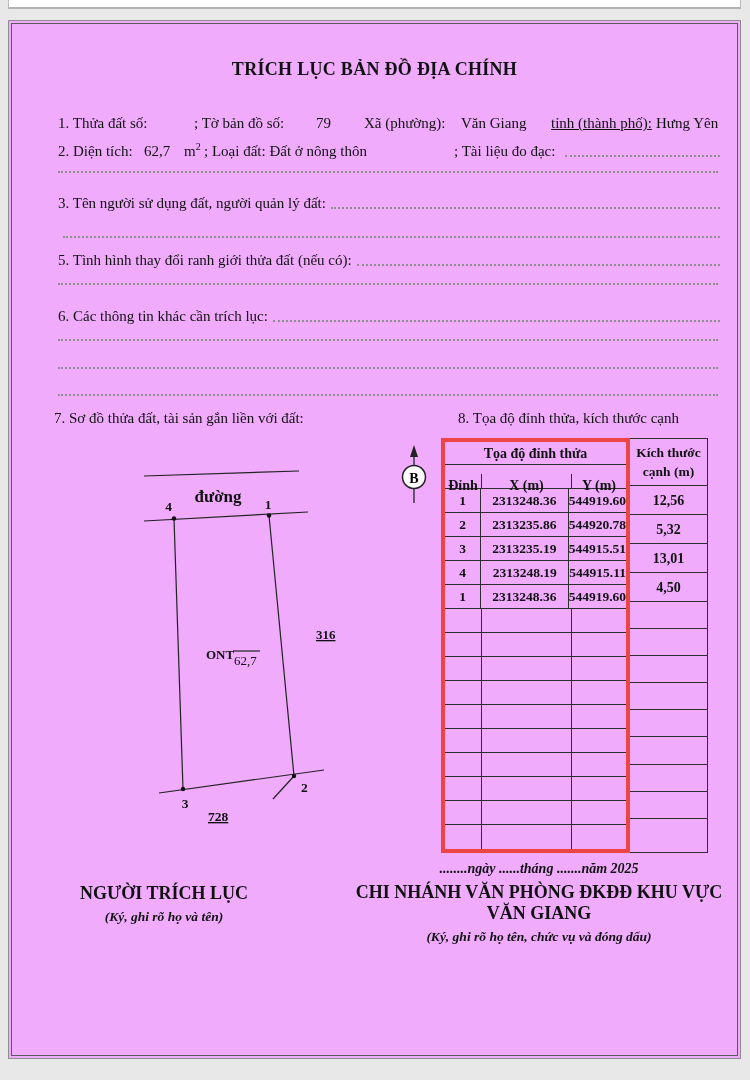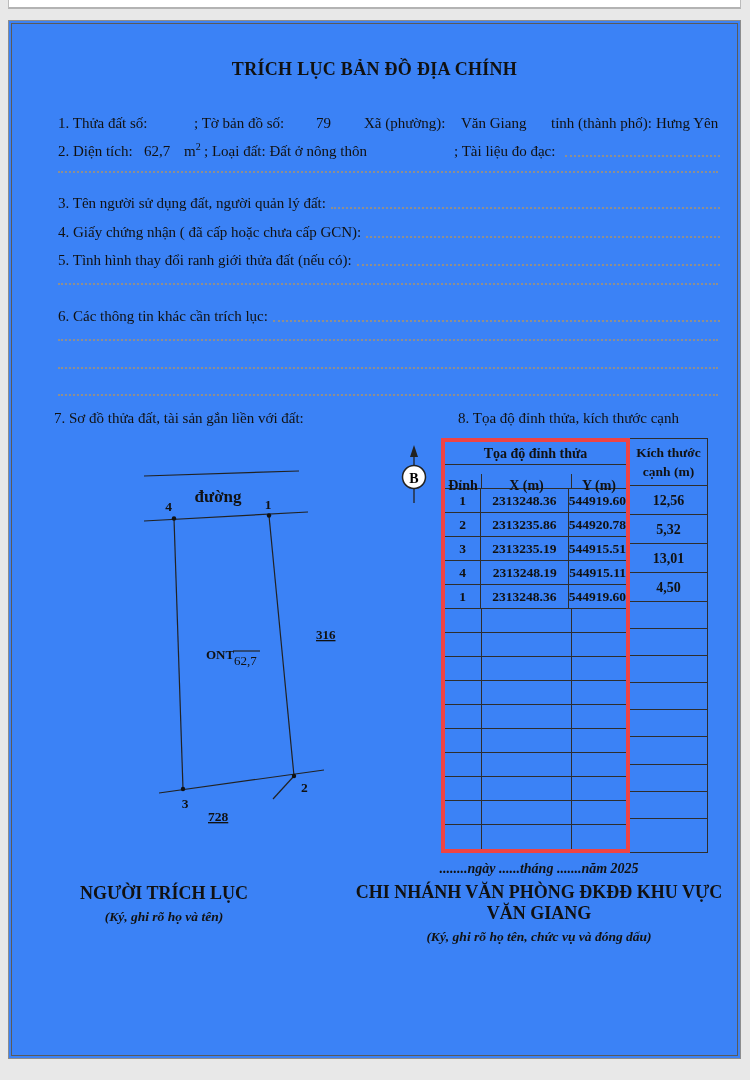--- a/index.html
+++ b/index.html
@@ -4,21 +4,21 @@
 <style>
   * { margin:0; padding:0; box-sizing:border-box; }
   html,body { width:750px; height:1080px; background:#e8e8e8; overflow:hidden;
               font-family:"Liberation Serif","DejaVu Serif",serif; color:#111; }
 
   .prev-page-strip { position:absolute; left:8px; top:0; width:733px; height:9px;
                      background:#fff; border-left:1px solid #bbb; border-right:1px solid #bbb;
                      border-bottom:2px solid #b3b3b3; }
 
   .page { position:absolute; left:8px; top:20px; width:733px; height:1039px;
-          background:#3b82f6; border:1px solid #8d8d8d; }
+          background:#f0abfc; border:1px solid #8d8d8d; }
   .page::after { content:''; position:absolute; inset:2px; border:1px solid #5a5a5a; pointer-events:none; }
 
   .doc-title { position:absolute; top:38px; left:0; width:100%; text-align:center;
                font-size:18px; font-weight:bold; letter-spacing:.3px; }
 
   .line { position:absolute; left:49px; right:18px; height:22px; display:flex;
           align-items:flex-end; font-size:15px; white-space:nowrap; }
   .line .abs { position:absolute; bottom:0; }
   .dots { flex:1 1 auto; border-bottom:2px dotted #8f8f8f; height:16px; margin:0 2px 3px 5px; min-width:20px; }
   .dotline { position:absolute; left:49px; right:22px; border-bottom:2px dotted #8f8f8f; height:0; }
@@ -61,41 +61,40 @@
 <div class="page">
 
   <div class="doc-title">TRÍCH LỤC BẢN ĐỒ ĐỊA CHÍNH</div>
 
   <div class="line" style="top:89px;">
     <span class="abs" style="left:0;">1. Thửa đất số:</span>
     <span class="abs" style="left:136px;">; Tờ bản đồ số:</span>
     <span class="abs" style="left:258px;">79</span>
     <span class="abs" style="left:306px;">Xã (phường):</span>
     <span class="abs" style="left:403px;">Văn Giang</span>
-    <span class="abs" style="left:493px;">tỉnh (thành phố):</span>
+    <span class="abs" style="left:493px;text-decoration:underline;">tỉnh (thành phố):</span>
     <span class="abs" style="left:598px;">Hưng Yên</span>
   </div>
 
   <div class="line" style="top:117px;">
     <span class="abs" style="left:0;">2. Diện tích:</span>
     <span class="abs" style="left:86px;">62,7</span>
     <span class="abs" style="left:126px;"><span>m</span><sup style="font-size:10px;">2</sup></span>
     <span class="abs" style="left:146px;">; Loại đất: Đất ở nông thôn</span>
     <span class="abs" style="left:396px;margin-top:41px;">; Tài liệu đo đạc:</span>
     <span class="abs dots" style="left:502px; right:0;"></span>
   </div>
 
   <div class="dotline" style="top:150px;"></div>
 
   <div class="line" style="top:169px;">
     <span>3. Tên người sử dụng đất, người quản lý đất:</span>
     <span class="dots"></span>
   </div>
   <div class="line" style="top:198px;">
-    <span>4. Giấy chứng nhận ( đã cấp hoặc chưa cấp GCN):</span>
     <span class="dots"></span>
   </div>
   <div class="line" style="top:226px;">
     <span>5. Tình hình thay đổi ranh giới thửa đất (nếu có):</span>
     <span class="dots"></span>
   </div>
 
   <div class="dotline" style="top:262px;"></div>
 
   <div class="line" style="top:282px;">

